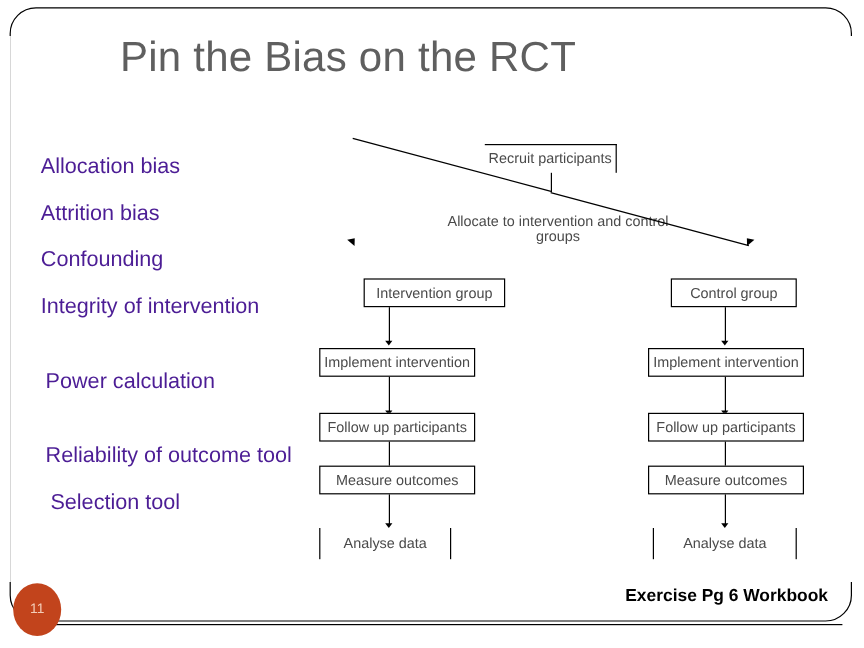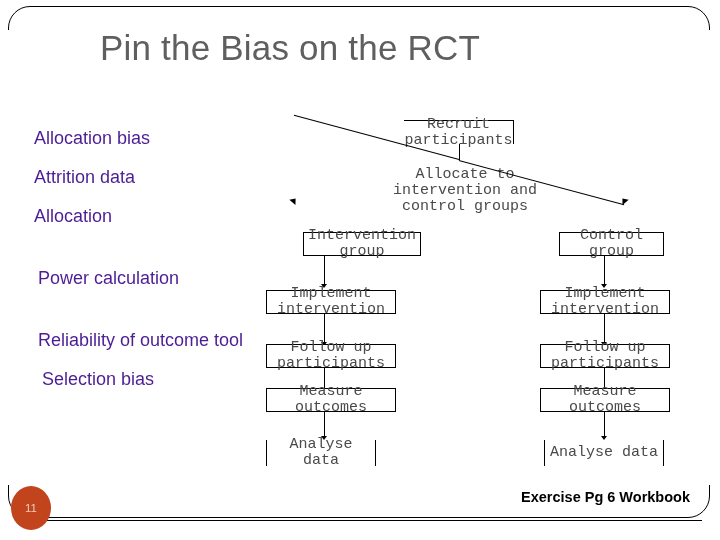--- a/index.html
+++ b/index.html
@@ -80,29 +80,28 @@
   #flowchart {
     position: absolute;
     left: 252px;
     top: 112px;
     width: 460px;
     height: 355px;
   }
   .node {
     position: absolute;
     box-sizing: border-box;
-    font-size: 15px;
+    font-size: 12px;
     color: #4a4a4a;
     text-align: center;
     line-height: 1.05;
     display: flex;
     align-items: center;
     justify-content: center;
     background: #ffffff;
-    font-family: Liberation Mono, monospace;
   }
   .node.boxed {
     border: 1.1px solid #000000;
   }
   
   .node.partial-top {
     border-top: 1.1px solid #000000;
     border-right: 1.1px solid #000000;
   }
   
@@ -180,25 +179,26 @@
 <div id="slide">
 
   <div id="slide-frame"></div>
   <div id="frame-mask-left"></div>
   <div id="frame-mask-right"></div>
 
   <div id="title">Pin the Bias on the RCT</div>
 
   <div id="bias-list">
     <div class="bias-item">Allocation bias</div>
-    <div class="bias-item">Attrition data</div>
-    <div class="bias-item">Allocation</div>
+    <div class="bias-item">Attrition bias</div>
+    <div class="bias-item">Confounding</div>
+    <div class="bias-item">Integrity of intervention</div>
     <div class="bias-item indent-1">Power calculation</div>
     <div class="bias-item indent-1">Reliability of outcome tool</div>
-    <div class="bias-item indent-2">Selection bias</div>
+    <div class="bias-item indent-2">Selection tool</div>
   </div>
 
   <div id="flowchart">
 
     <div class="node partial-top" style="left:152px; top:8px; width:110px; height:24px;">Recruit participants</div>
 
     <div class="node no-box" style="left:108px; top:70px; width:210px; height:18px;">Allocate to intervention and control groups</div>
 
     <div class="vline" style="left:207px; top:32px; height:16px;"></div>
 

